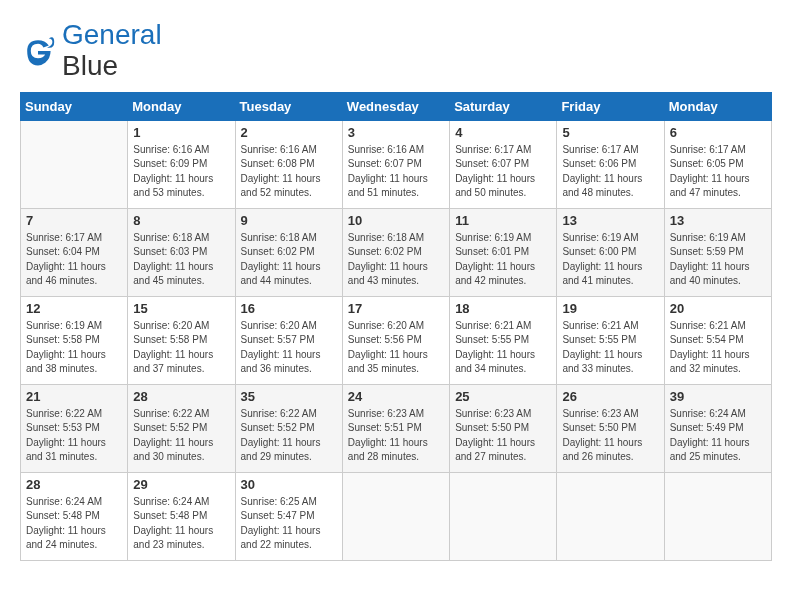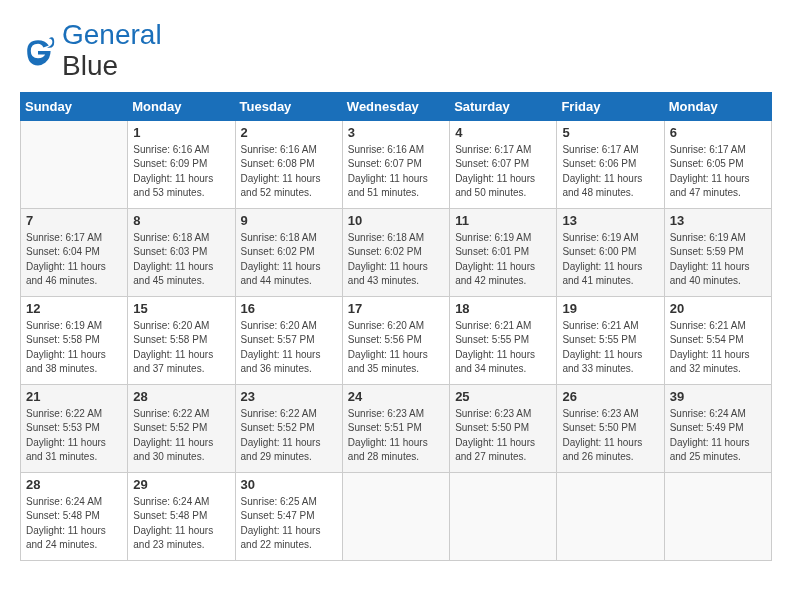--- a/index.html
+++ b/index.html
@@ -218,21 +218,21 @@
       <tr class="week-row">
         <td>
           <div class="day-num">21</div>
           <div class="day-info">Sunrise: 6:22 AM<br>Sunset: 5:53 PM<br>Daylight: 11 hours<br>and 31 minutes.</div>
         </td>
         <td>
           <div class="day-num">28</div>
           <div class="day-info">Sunrise: 6:22 AM<br>Sunset: 5:52 PM<br>Daylight: 11 hours<br>and 30 minutes.</div>
         </td>
         <td>
-          <div class="day-num">23</div>
+          <div class="day-num">35</div>
           <div class="day-info">Sunrise: 6:22 AM<br>Sunset: 5:52 PM<br>Daylight: 11 hours<br>and 29 minutes.</div>
         </td>
         <td>
           <div class="day-num">24</div>
           <div class="day-info">Sunrise: 6:23 AM<br>Sunset: 5:51 PM<br>Daylight: 11 hours<br>and 28 minutes.</div>
         </td>
         <td>
           <div class="day-num">25</div>
           <div class="day-info">Sunrise: 6:23 AM<br>Sunset: 5:50 PM<br>Daylight: 11 hours<br>and 27 minutes.</div>
         </td>

